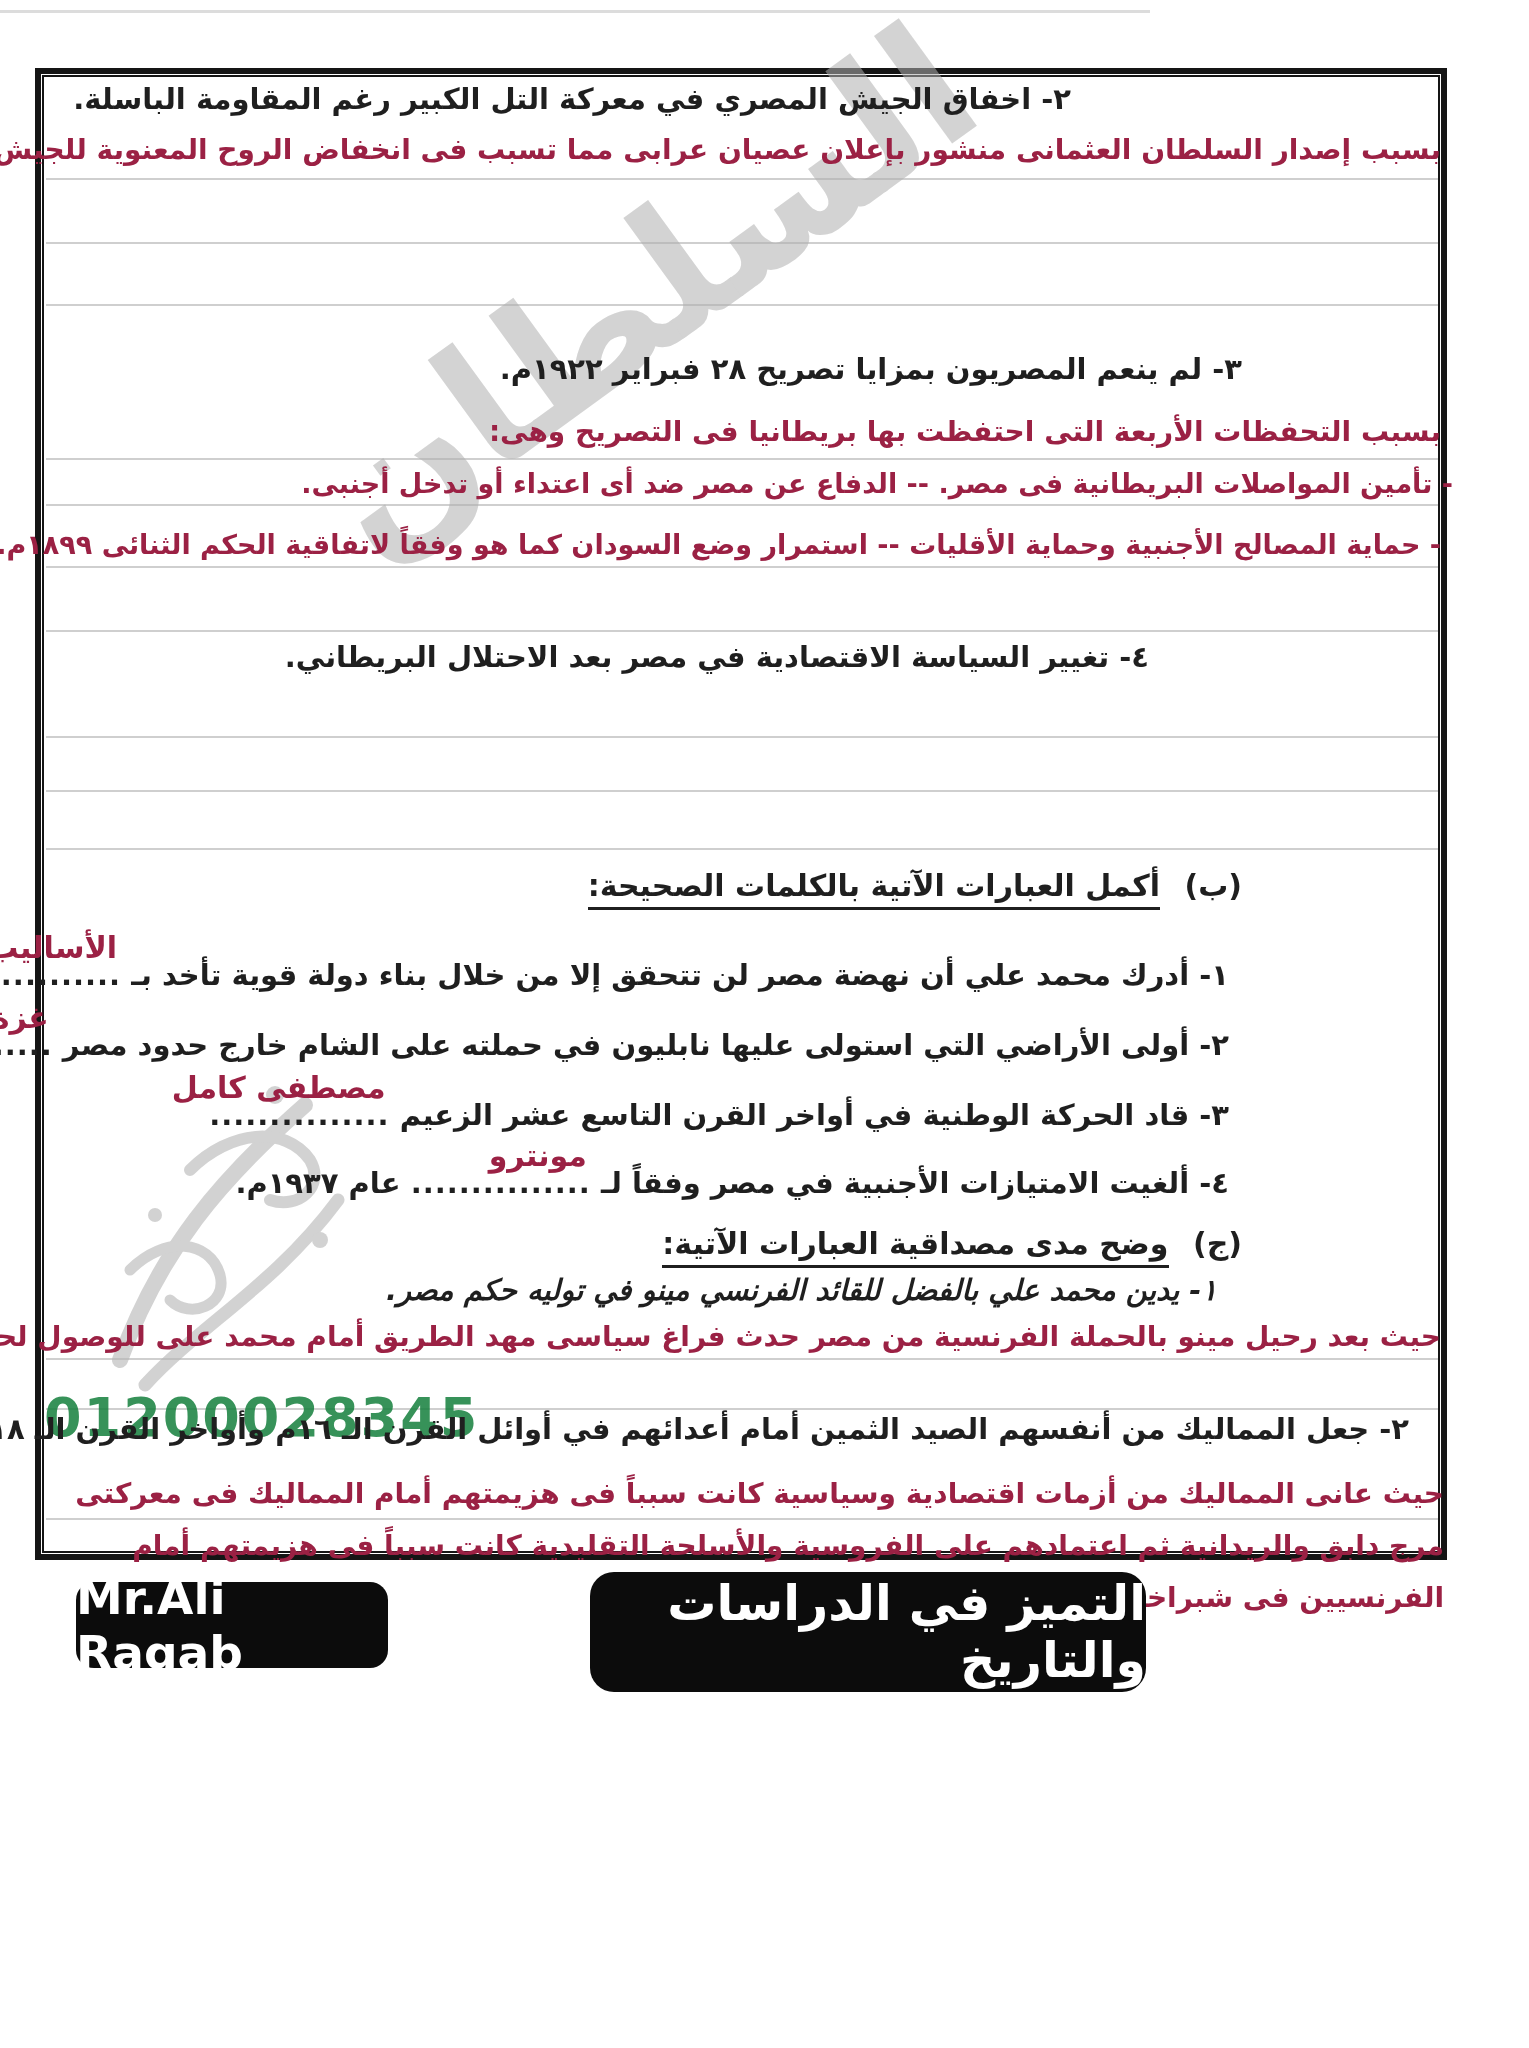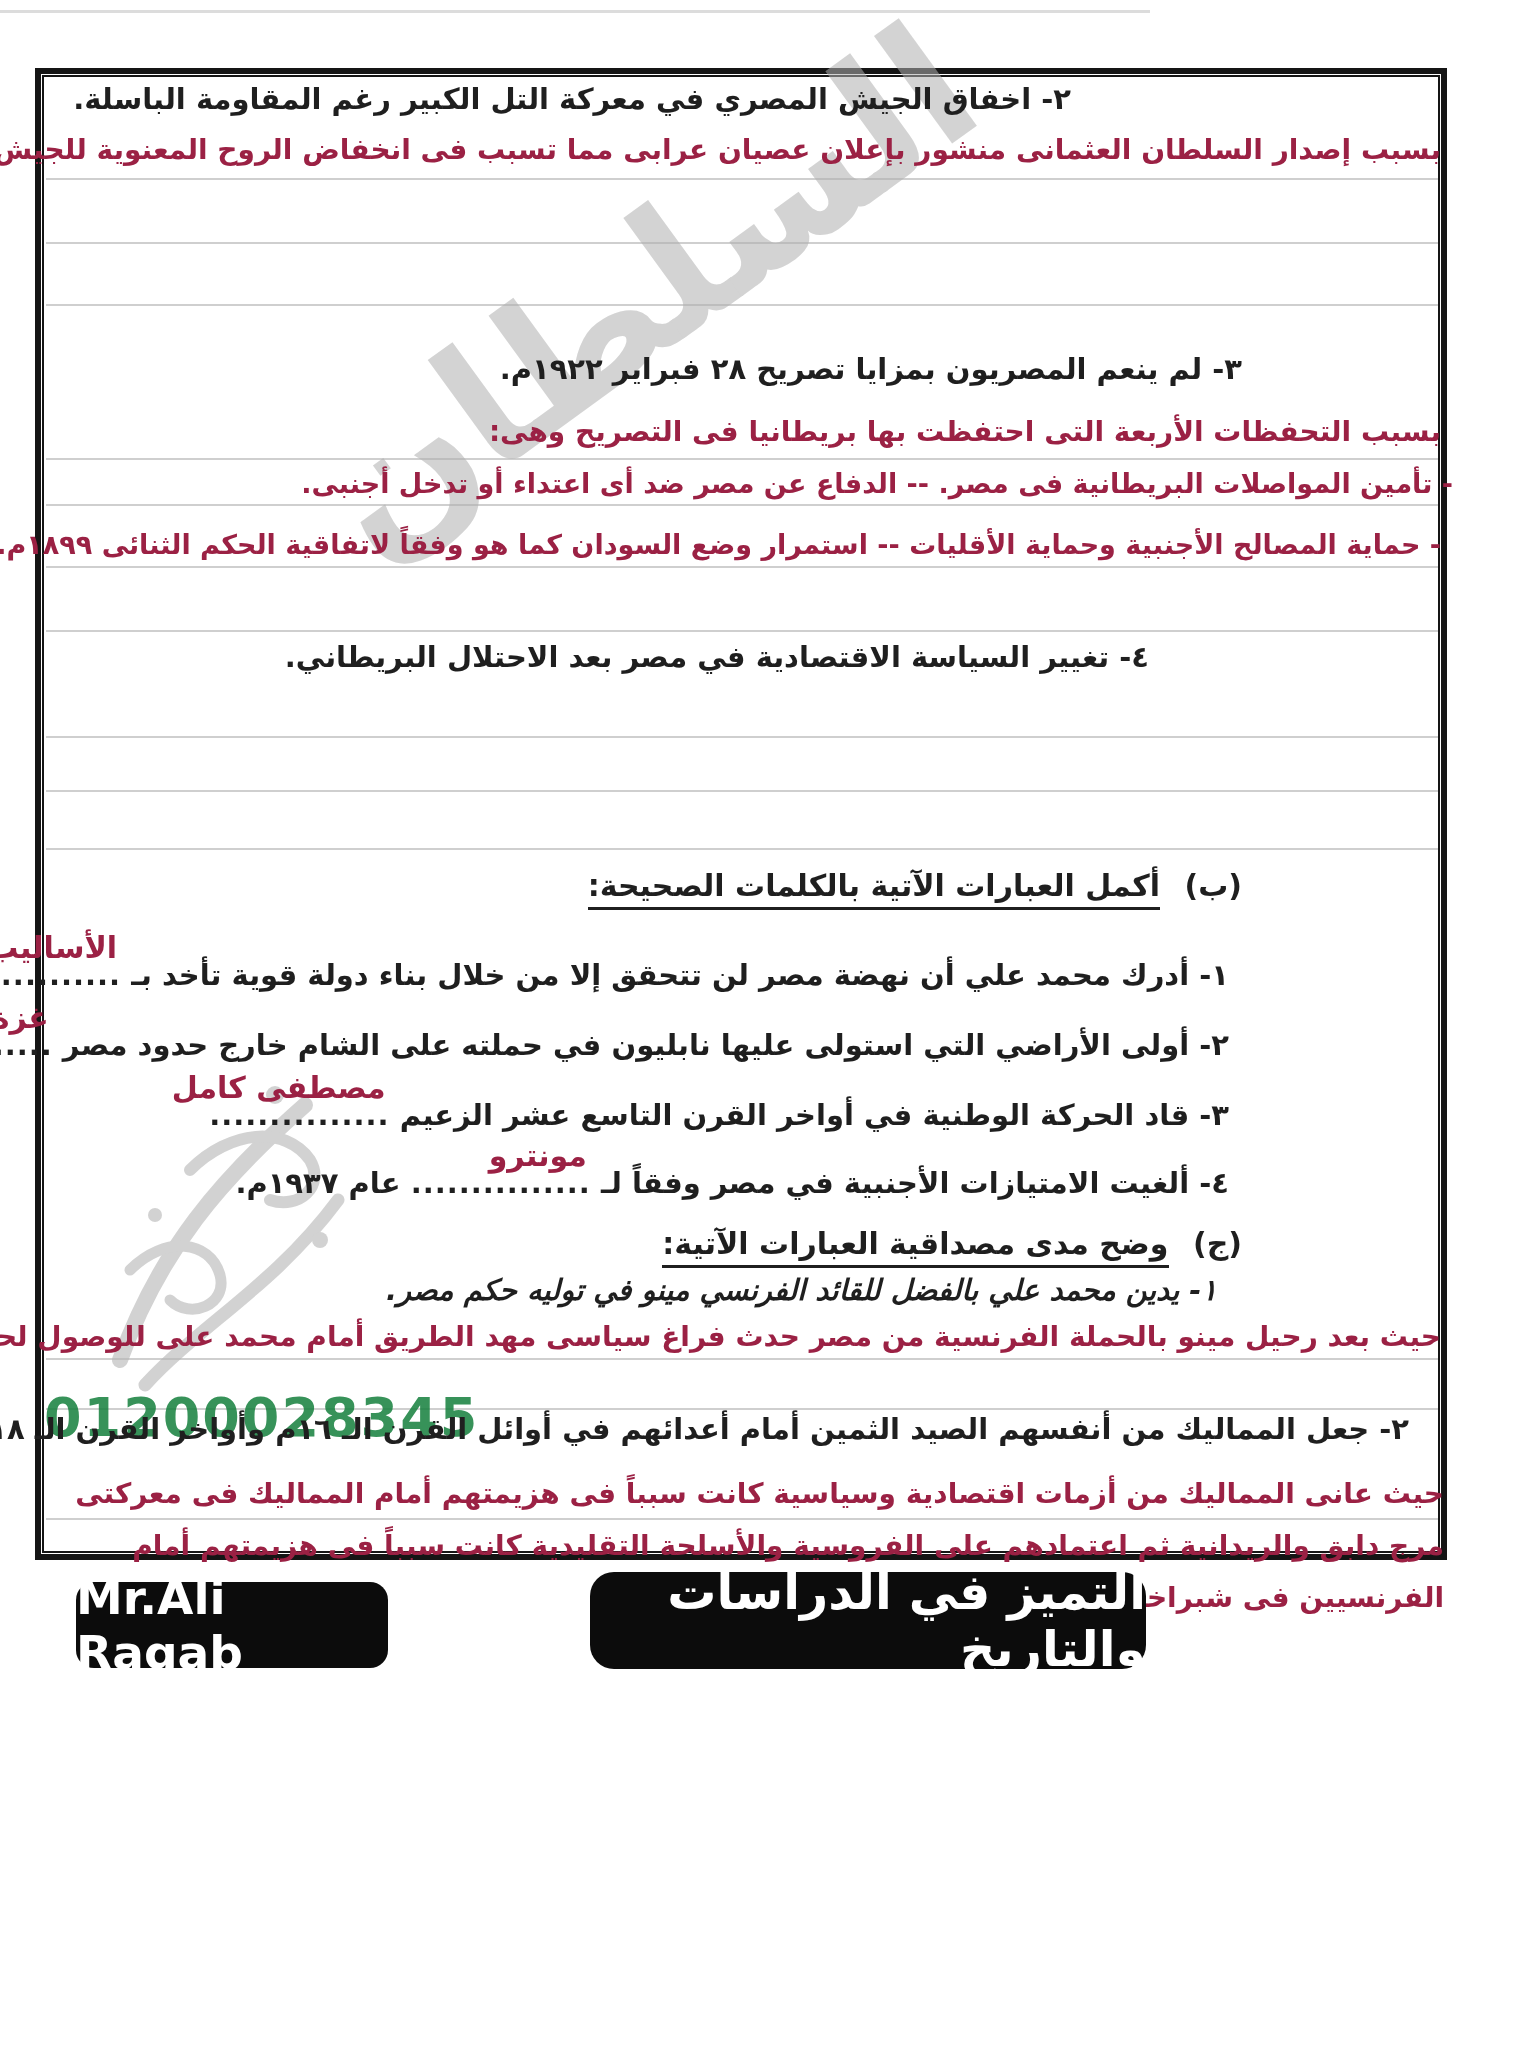--- a/index.html
+++ b/index.html
@@ -47,21 +47,21 @@
   .blank-answer{
     position:absolute;right:4px;bottom:27px;
     color:var(--red);font-size:30px;font-weight:bold;white-space:nowrap;
   }
   .statement{color:var(--ink);font-weight:bold;font-size:29px;}
   .badge{
     position:absolute;z-index:3;background:#0c0c0c;color:#ffffff;
     font-weight:bold;border-radius:20px;display:flex;align-items:center;justify-content:center;margin-left:34px;
   }
   .badge-en{left:42px;top:1582px;width:312px;height:86px;font-size:47px;border-radius:18px;}
-  .badge-ar{left:556px;top:1572px;width:556px;height:97px;font-size:49px;border-radius:24px;direction:rtl;}
+  .badge-ar{left:556px;top:1572px;width:556px;height:120px;font-size:49px;border-radius:24px;direction:rtl;}
 </style>
 </head>
 <body>
 
 <div class="page">
 
   <div class="scan-streak" style="top:10px;left:0;width:1150px;height:3px;"></div>
 
   <div class="frame"></div>
 

